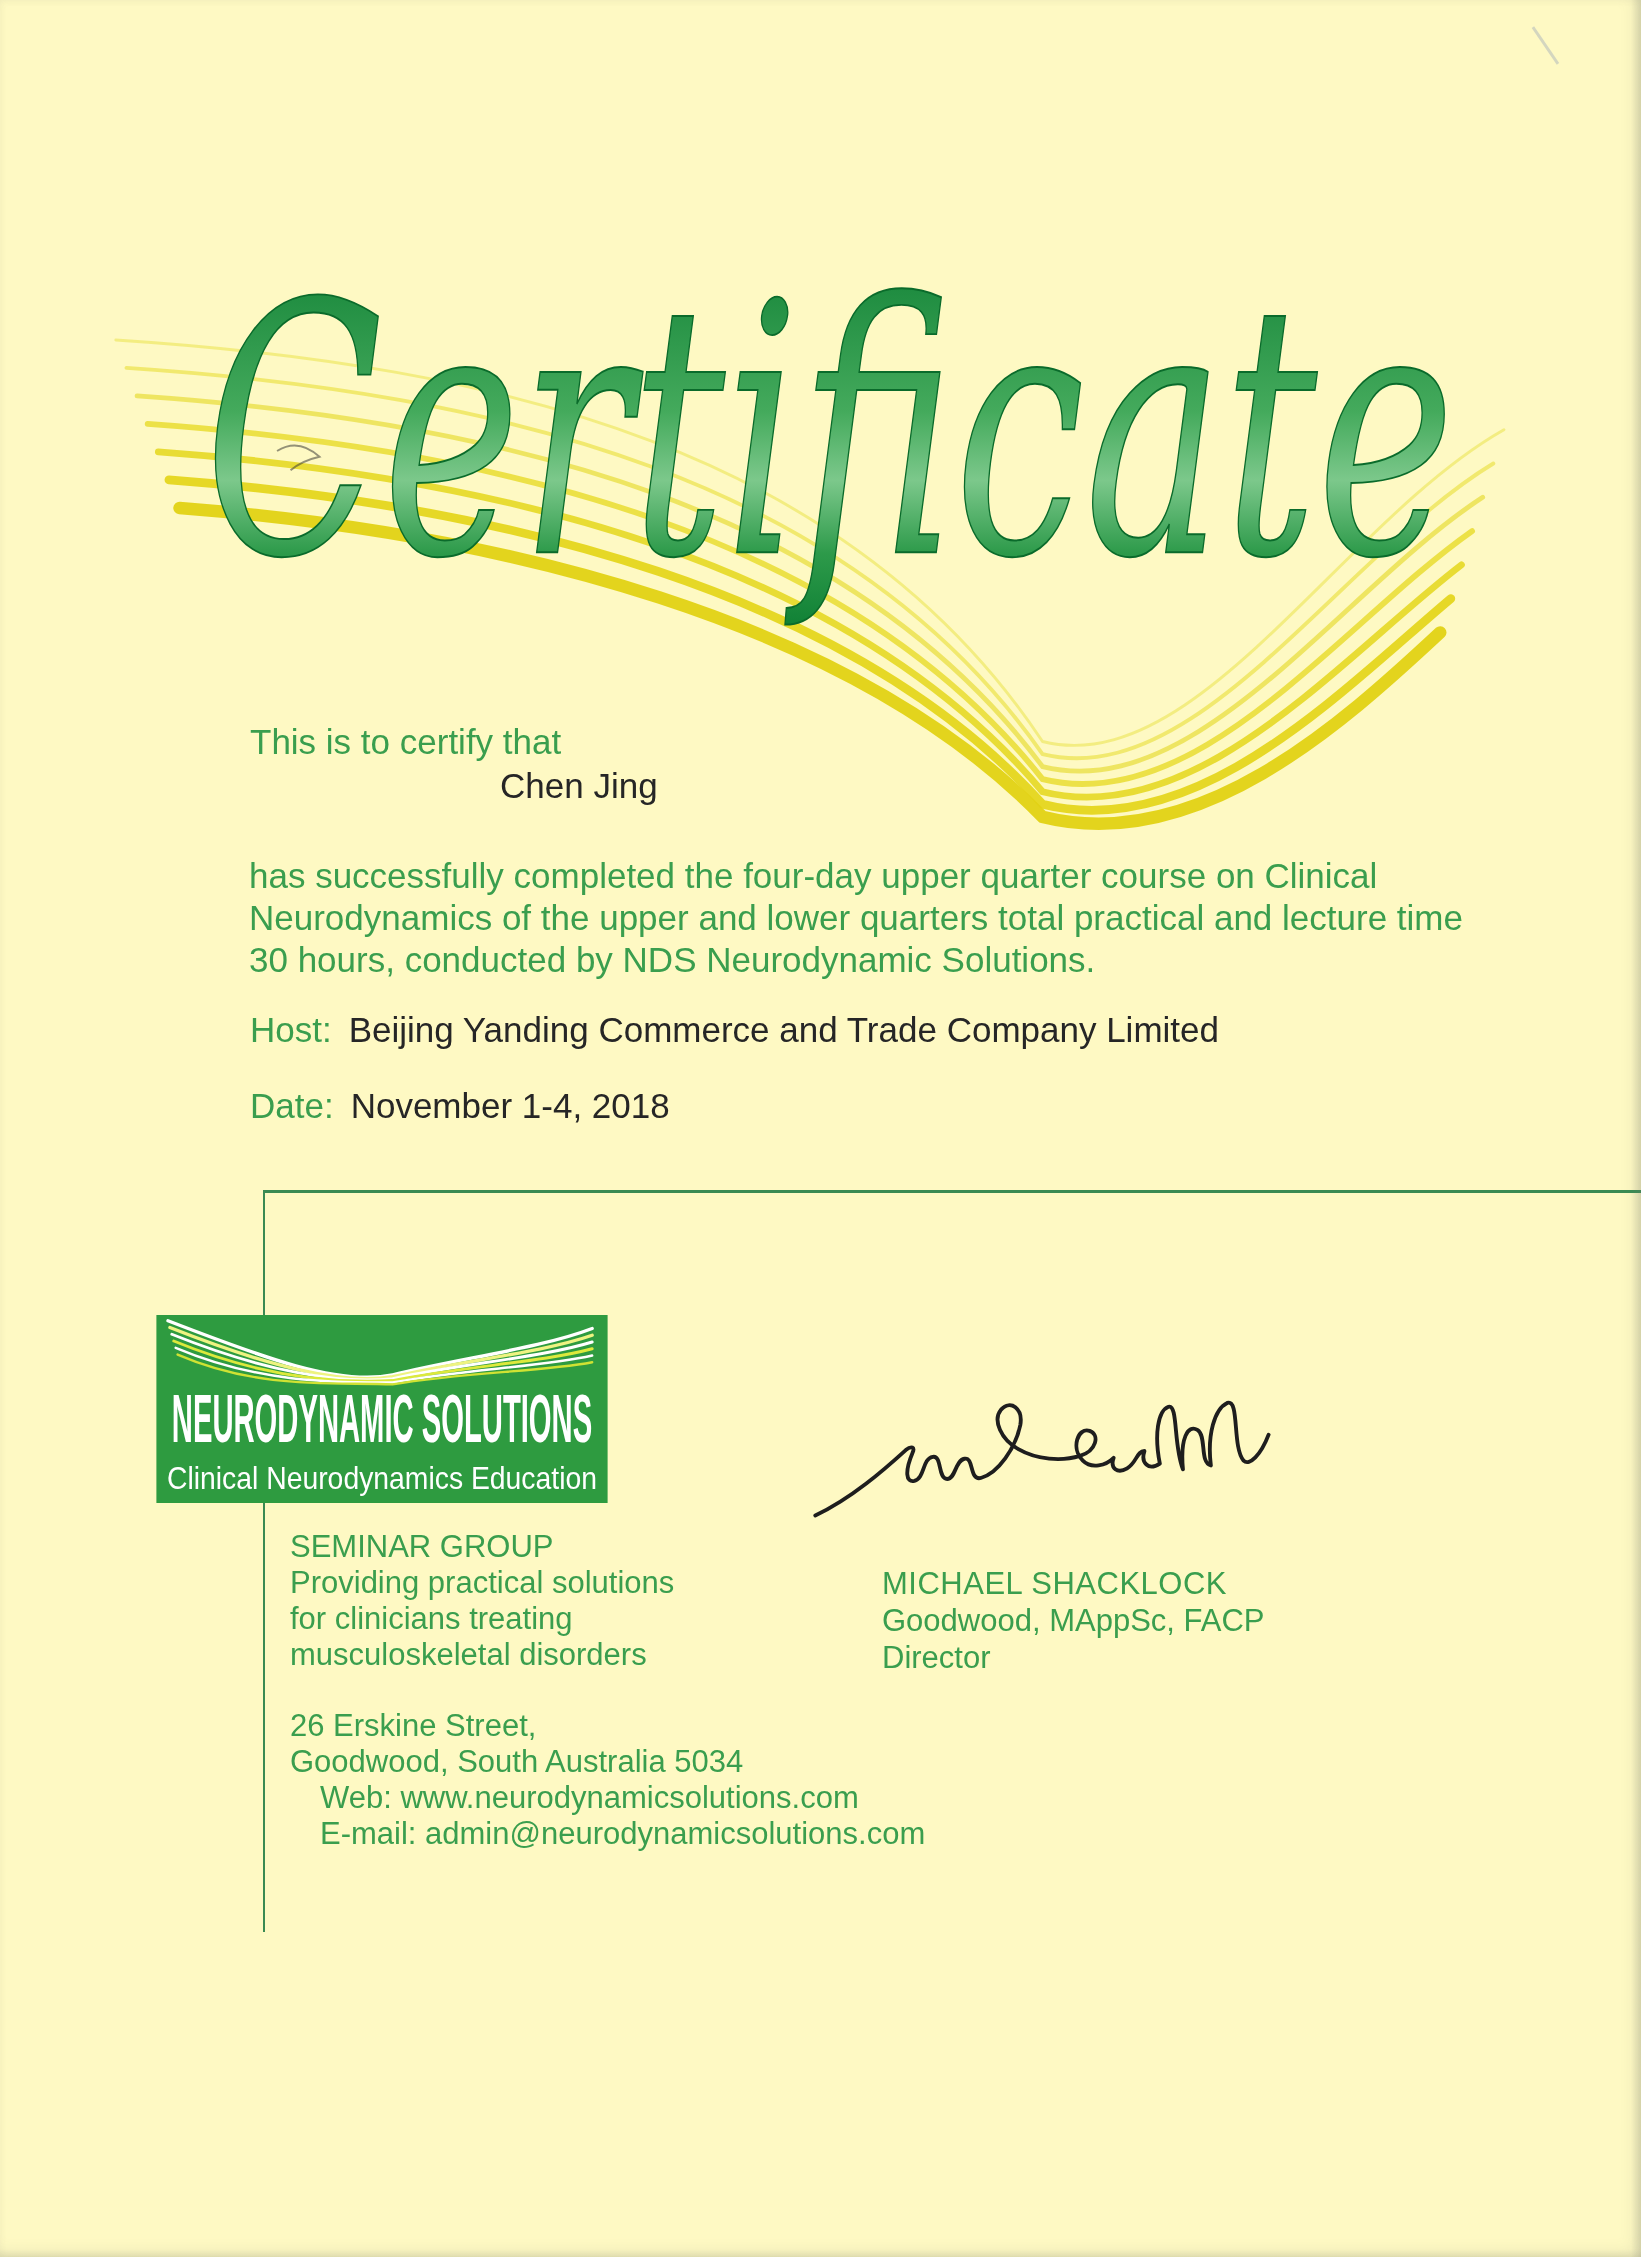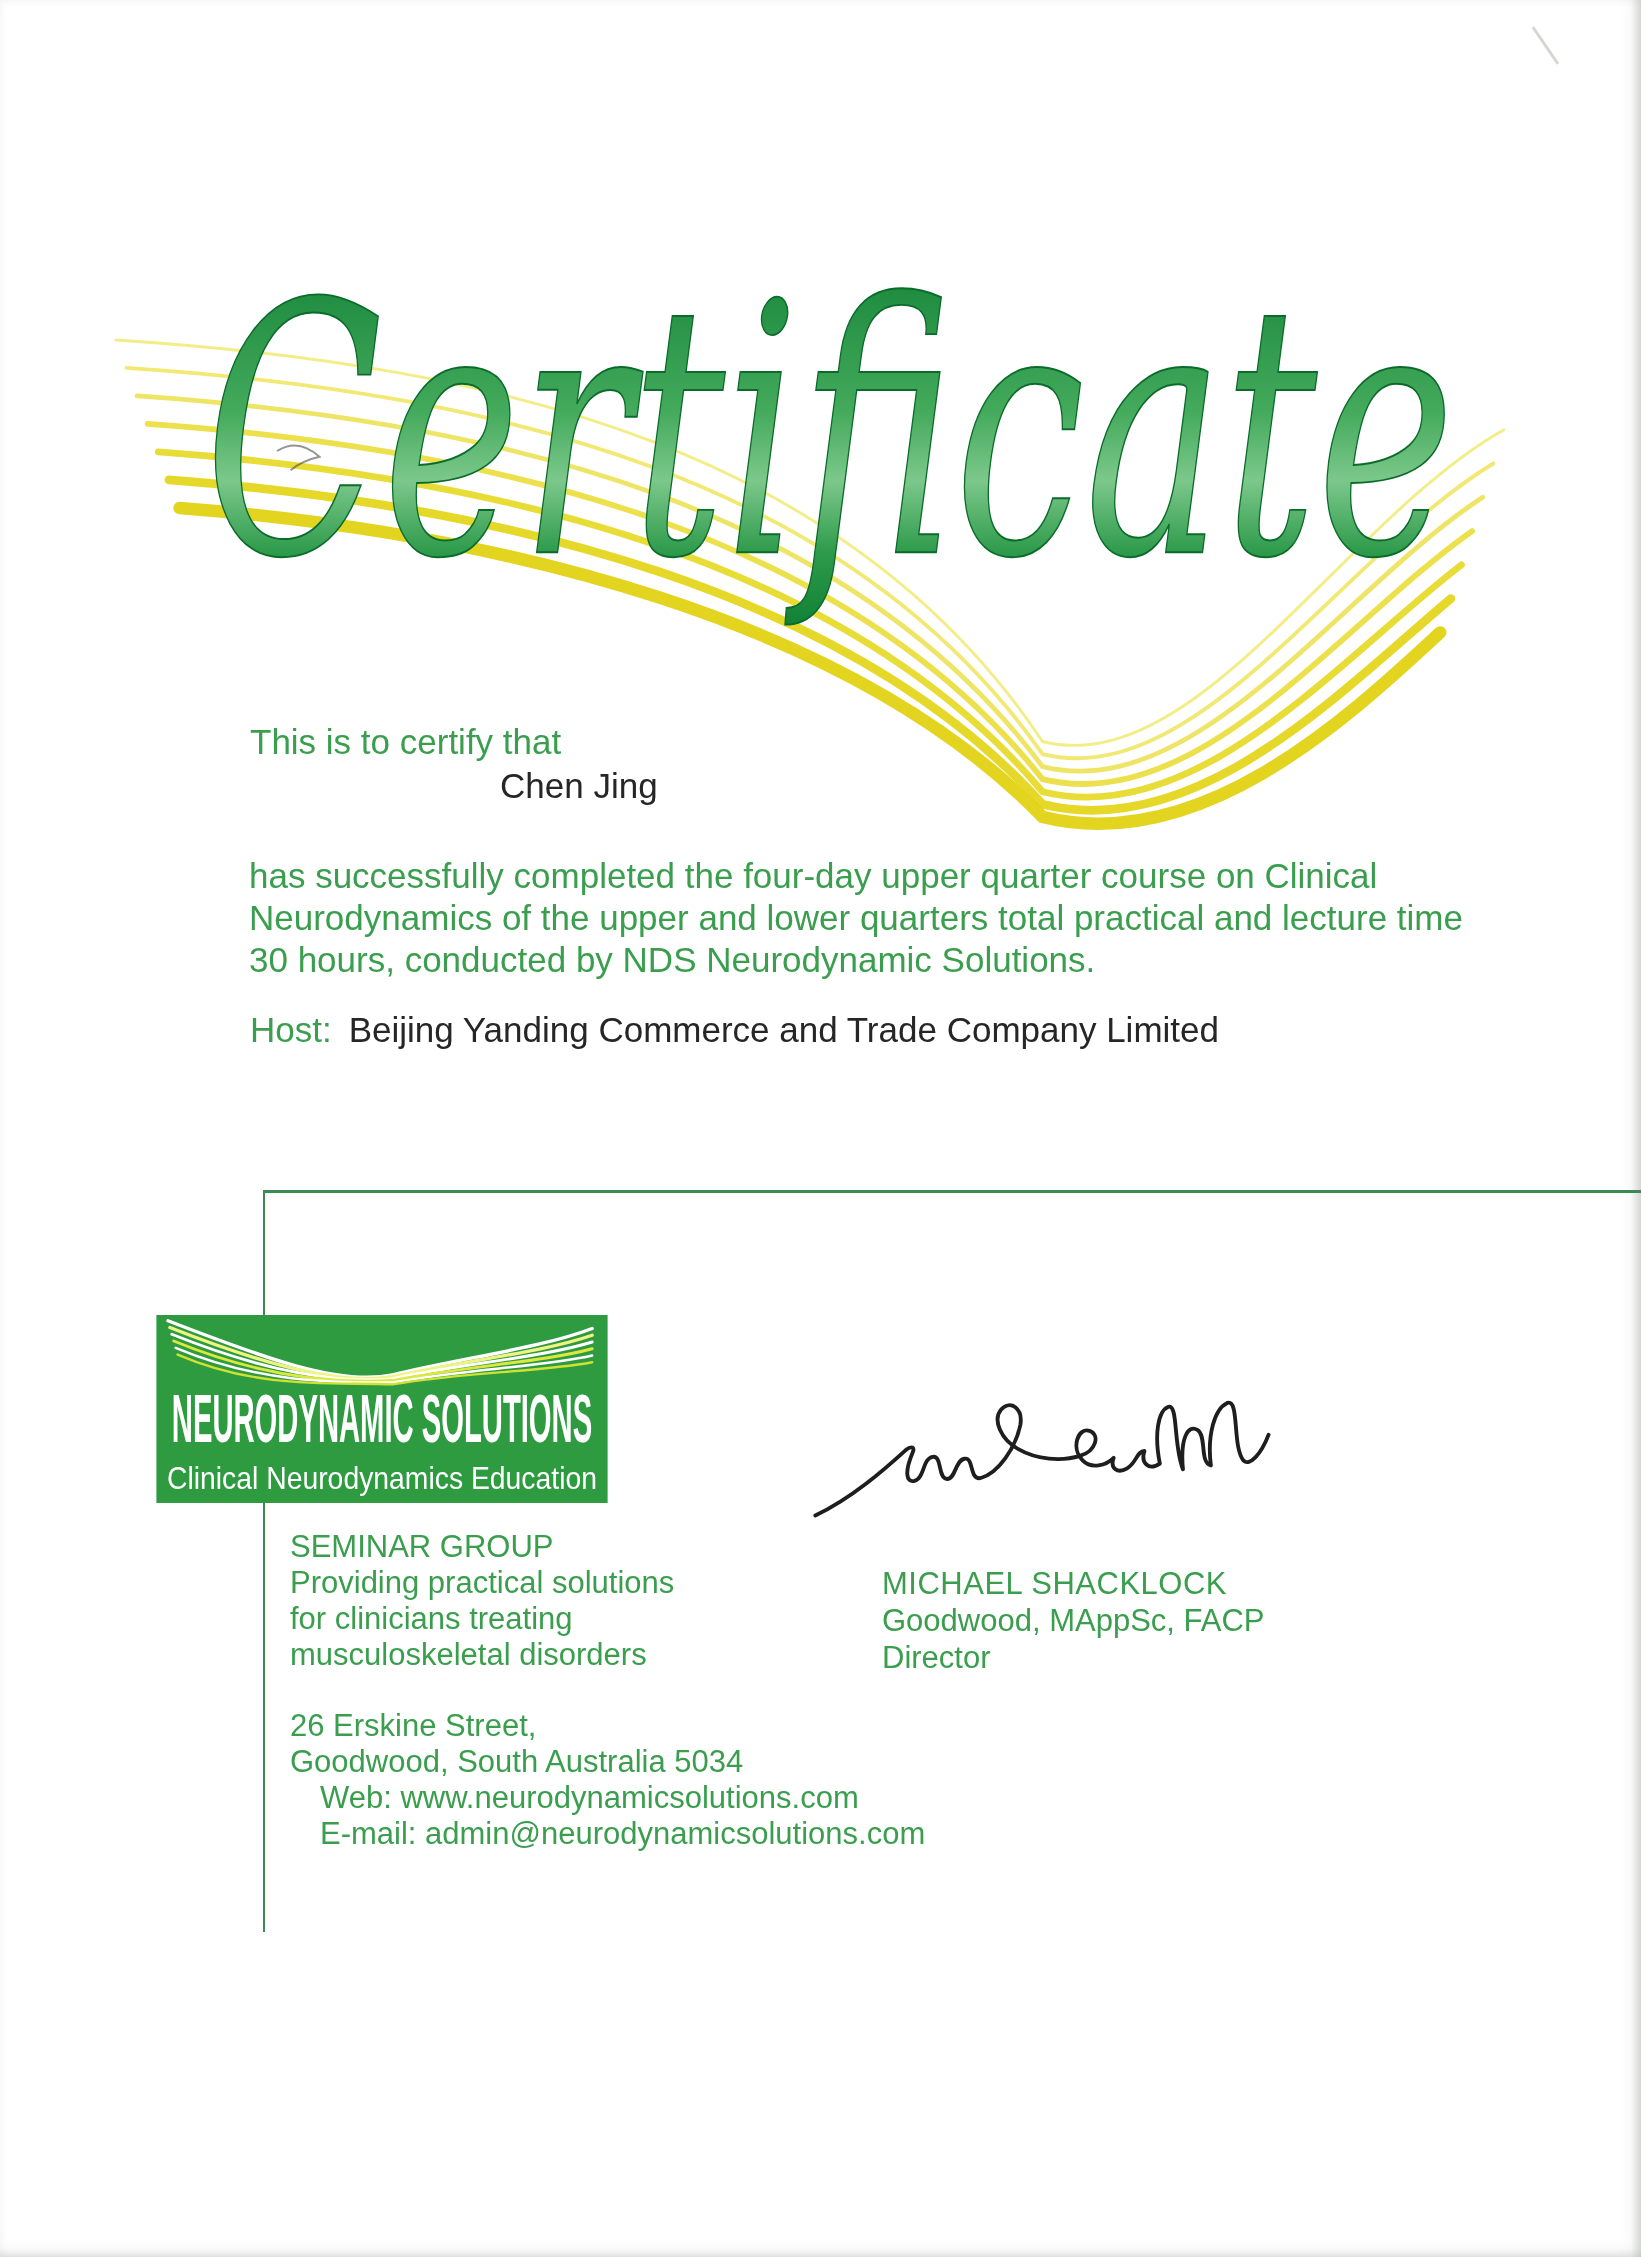--- a/index.html
+++ b/index.html
@@ -1,20 +1,20 @@
 <!DOCTYPE html>
 <html><head>
 <meta charset="utf-8">
 <style>
   html,body{margin:0;padding:0;background:#e4e4e0;}
   #page{
     position:relative;
     width:1641px;height:2257px;
     margin:0 auto;
-    background:#ffffff;
+    background:#fef9c3;
     overflow:hidden;
     font-family:"Liberation Sans", sans-serif;
     box-shadow:inset -7.7px -5.8px 13.5px rgba(90,95,85,0.10), inset 1.9px 1.9px 5.8px rgba(120,125,115,0.05);
   }
   .abs{position:absolute;}
   .green{color:#3a9e4e;}
   .black{color:#262626;}
   .line{white-space:nowrap;}
   #intro{left:250px;top:722px;font-size:35px;}
   #recipient{left:500px;top:766px;font-size:35px;}
@@ -76,20 +76,23 @@
   <div class="abs green" id="statement">
     <div class="line">has successfully completed the four-day upper quarter course on Clinical</div>
     <div class="line">Neurodynamics of the upper and lower quarters total practical and lecture time</div>
     <div class="line">30 hours, conducted by NDS Neurodynamic Solutions.</div>
   </div>
 
   <div class="abs kv" id="host-line">
     <span class="green">Host:</span><span class="black val">Beijing Yanding Commerce and Trade Company Limited</span>
   </div>
 
+  <div class="abs kv" id="date-line">
+    <span class="green">Date:</span><span class="black val">November 1-4, 2018</span>
+  </div>
 
   <div class="abs" id="hrule"></div>
   <div class="abs" id="vrule"></div>
 
   <svg class="abs" id="logo-box" viewBox="0 0 468 195">
     <rect x="0" y="0" width="468" height="195" fill="#2e9b40"></rect>
     <g fill="none" stroke-linecap="round">
       <path d="M12,6  C110,44 190,74 245,62 C320,44 400,34 452,14" stroke="#ffffff" stroke-width="3.5"></path>
       <path d="M14,13 C110,51 190,73 245,64 C320,47 400,39 452,21" stroke="#eef381" stroke-width="3.5"></path>
       <path d="M16,20 C110,58 190,72 245,66 C320,50 400,44 452,28" stroke="#ffffff" stroke-width="3"></path>

